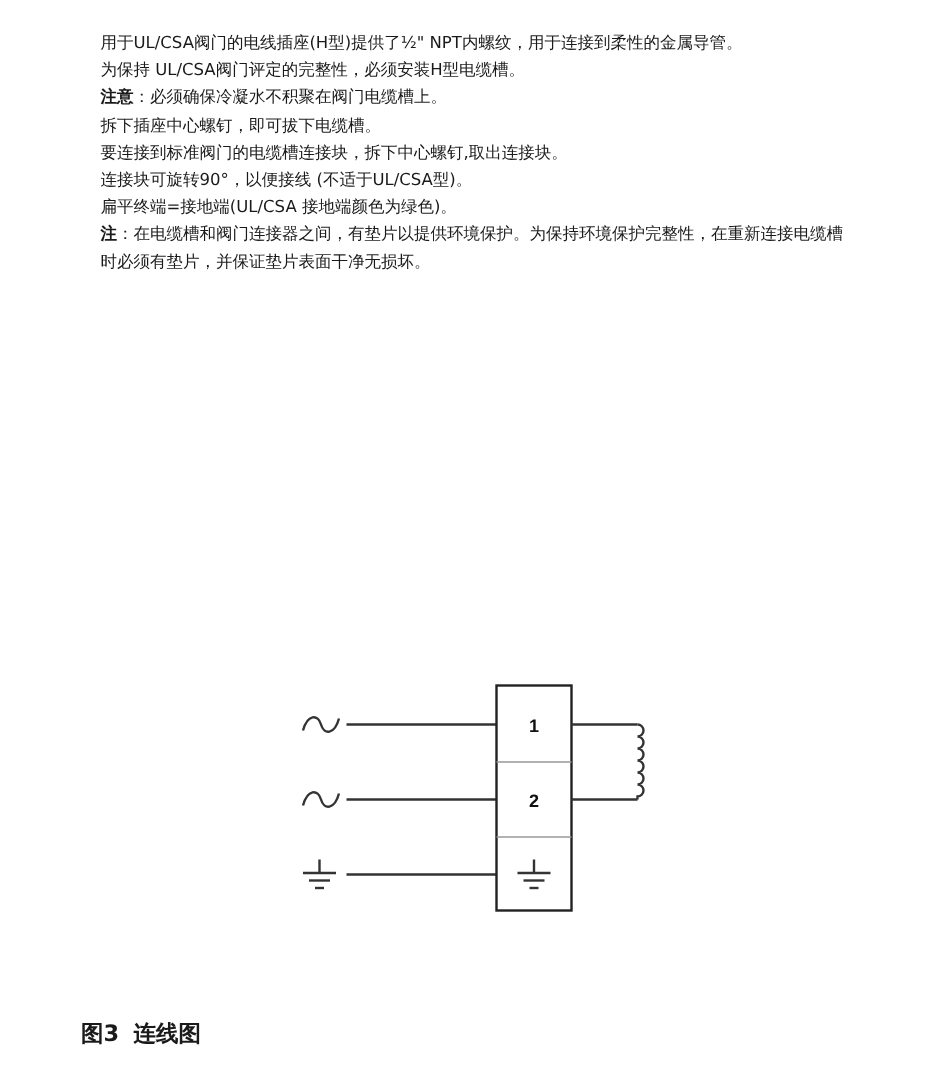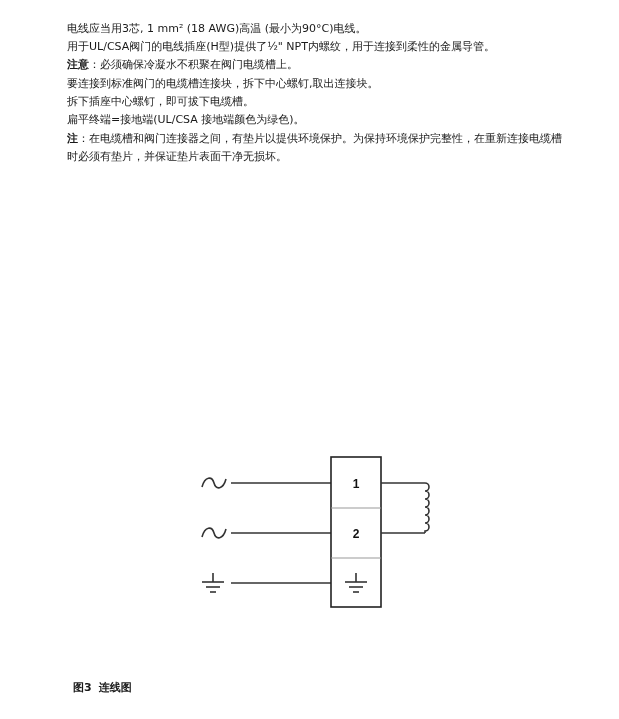--- a/index.html
+++ b/index.html
@@ -1,35 +1,36 @@
 <!DOCTYPE html>
 <html><head>
 <meta charset="utf-8">
 <style>
   html, body { margin: 0; padding: 0; background: #ffffff; }
   body { width: 619px; height: 719px; position: relative; overflow: hidden;
          font-family: "DejaVu Sans", "Liberation Sans", sans-serif; color: #1a1a1a; }
   .text-block { position: absolute; left: 67px; top: 20px; width: 500px; font-size: 11px; line-height: 18.2px; }
   .line { white-space: nowrap; display: block; }
-  .wrap { white-space: normal; display: block; font-family: Liberation Serif, serif; }
+  .wrap { white-space: normal; display: block; }
   .gap { height: 18px; }
   b { font-weight: bold; }
   .diagram { position: absolute; left: 0; top: 0; }
-  .caption { position: absolute; left: 73px; top: 680px; font-size: 11px; }
+  .caption { position: absolute; left: 54px; top: 680px; font-size: 15px; }
   .caption b { font-weight: bold; }
 </style>
 </head>
 <body>
 
 <div class="text-block">
-  <span class="line">电线应当用3芯, 1 mm² (18 AWG)高温 (最小为90°C)电线。</span>
   <span class="line"> 用于UL/CSA阀门的电线插座(H型)提供了½" NPT内螺纹，用于连接到柔性的金属导管。</span>
+  <span class="line">为保持 UL/CSA阀门评定的完整性，必须安装H型电缆槽。</span>
   <span class="line"><b>注意</b><span>：必须确保冷凝水不积聚在阀门电缆槽上。</span></span>
+  <span class="line">拆下插座中心螺钉，即可拔下电缆槽。</span>
   <span class="line">要连接到标准阀门的电缆槽连接块，拆下中心螺钉,取出连接块。</span>
-  <span class="line">拆下插座中心螺钉，即可拔下电缆槽。</span>
+  <span class="line">连接块可旋转90°，以便接线 (不适于UL/CSA型)。</span>
   <span class="line">扁平终端=接地端(UL/CSA 接地端颜色为绿色)。</span>
   <span class="gap"></span>
   <span class="wrap"><b>注</b><span>：在电缆槽和阀门连接器之间，有垫片以提供环境保护。为保持环境保护完整性，在重新连接电缆槽时必须有垫片，并保证垫片表面干净无损坏。</span></span>
 </div>
 
 <svg class="diagram" width="619" height="719" viewBox="0 0 619 719">
   <g stroke="#333" stroke-width="1.6" fill="none">
 
     <path d="M202,487 C205,476 212,476 214,483 C216,490 223,490 226,479"></path>
     <path d="M202,537 C205,526 212,526 214,533 C216,540 223,540 226,529"></path>

